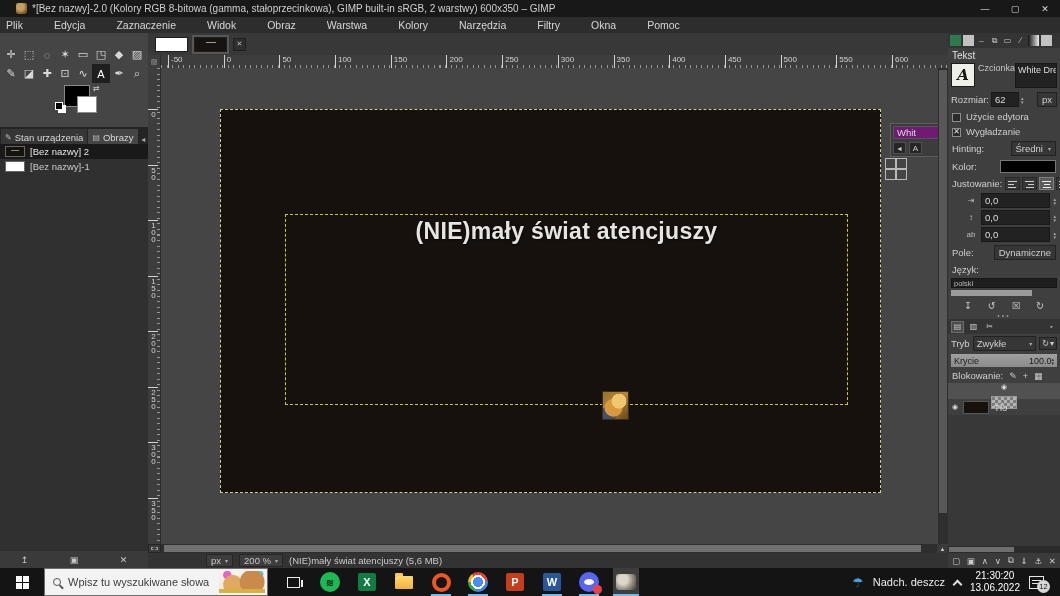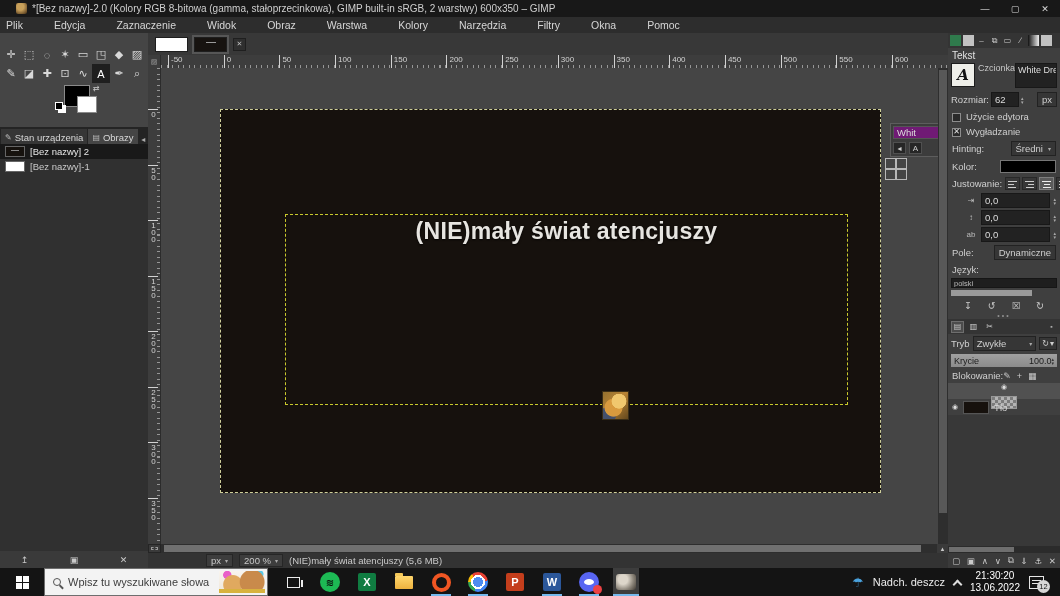--- a/index.html
+++ b/index.html
@@ -143,21 +143,21 @@
   .r2tab { width:13px; height:12px; display:grid; place-items:center; font-size:8px; color:#ccc; border:1px solid transparent; }
   .r2tab[data-state="active"] { background:#4c4c4c; border-color:#6e6e6e; }
   .moderow { display:flex; align-items:center; gap:3px; padding:2px 3px; }
   .modesel { flex:1; background:#363636; border:1px solid #222; padding:1px 3px; display:flex; align-items:center; }
   .modesel .arr { margin-left:auto; font-size:6px; color:#aaa; }
   .modeswitch { background:#363636; border:1px solid #222; padding:1px 2px; font-size:8px; display:flex; gap:1px; align-items:center; }
   .oprow { margin:1px 3px; height:13px; background:linear-gradient(#a0a0a0,#8b8b8b); color:#1b1b1b;
     display:flex; align-items:center; padding:0 3px; font-size:9px; }
   .oprow .opval { margin-left:auto; }
   .oprow .spin { color:#333; }
-  .lockrow { display:flex; align-items:center; padding:2px 4px; }
+  .lockrow { display:flex; align-items:center; gap:6px; padding:2px 4px; }
   .lockicons { display:flex; gap:6px; color:#c9c9c9; font-size:9px; }
   .layerrow { display:flex; align-items:center; gap:5px; height:16px; padding:0 4px; color:#d2d2d2; }
   .layerrow[data-state="selected"] { background:#515151; color:#eee;flex-direction:column; }
   .eye { font-size:7px; color:#ddd; }
   .laythumb { width:26px; height:13px; border:1px solid #999; flex:none; }
   .laythumb[data-kind="checker"] { background:conic-gradient(#b3b3b3 25%, #7c7c7c 0 50%, #b3b3b3 0 75%, #7c7c7c 0) 0 0 / 6px 6px; }
   .laythumb[data-kind="dark"] { background:#16110d; border-color:#555; }
   .layname { white-space:nowrap; overflow:hidden; }
   .rfill { flex:1; background:#383838; }
   .rscroll { height:7px; background:#2b2b2b; position:relative; }

